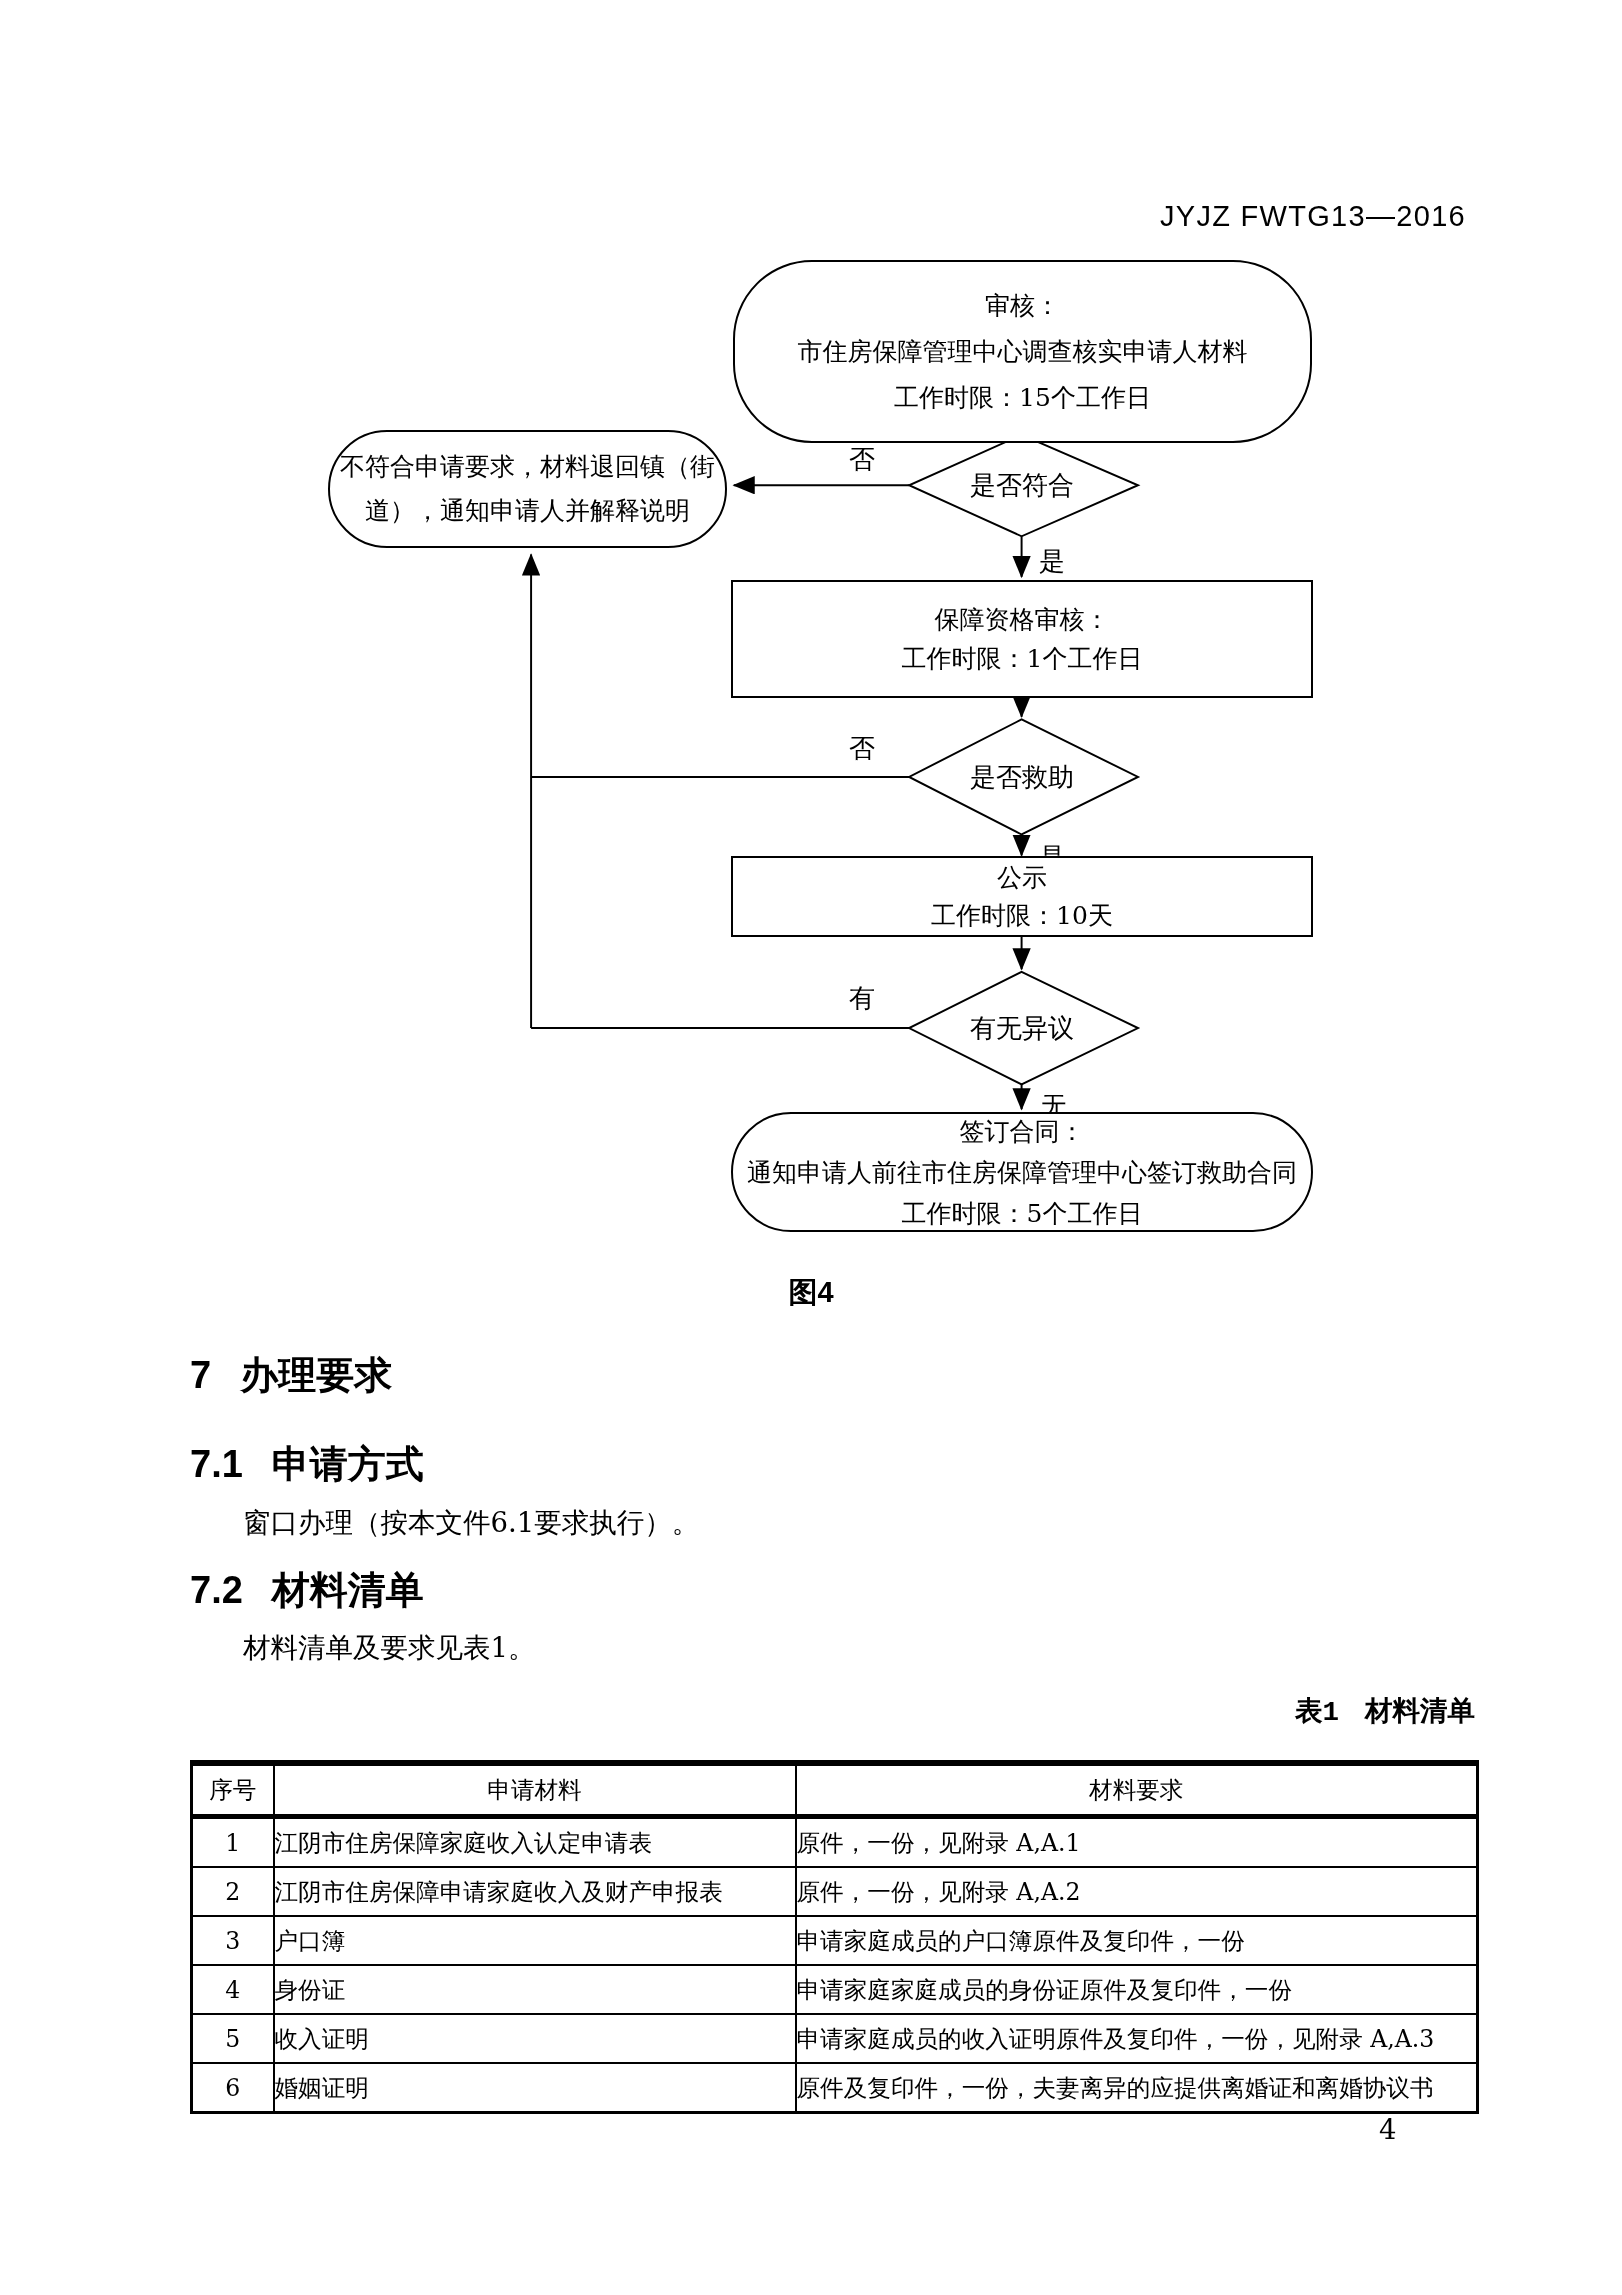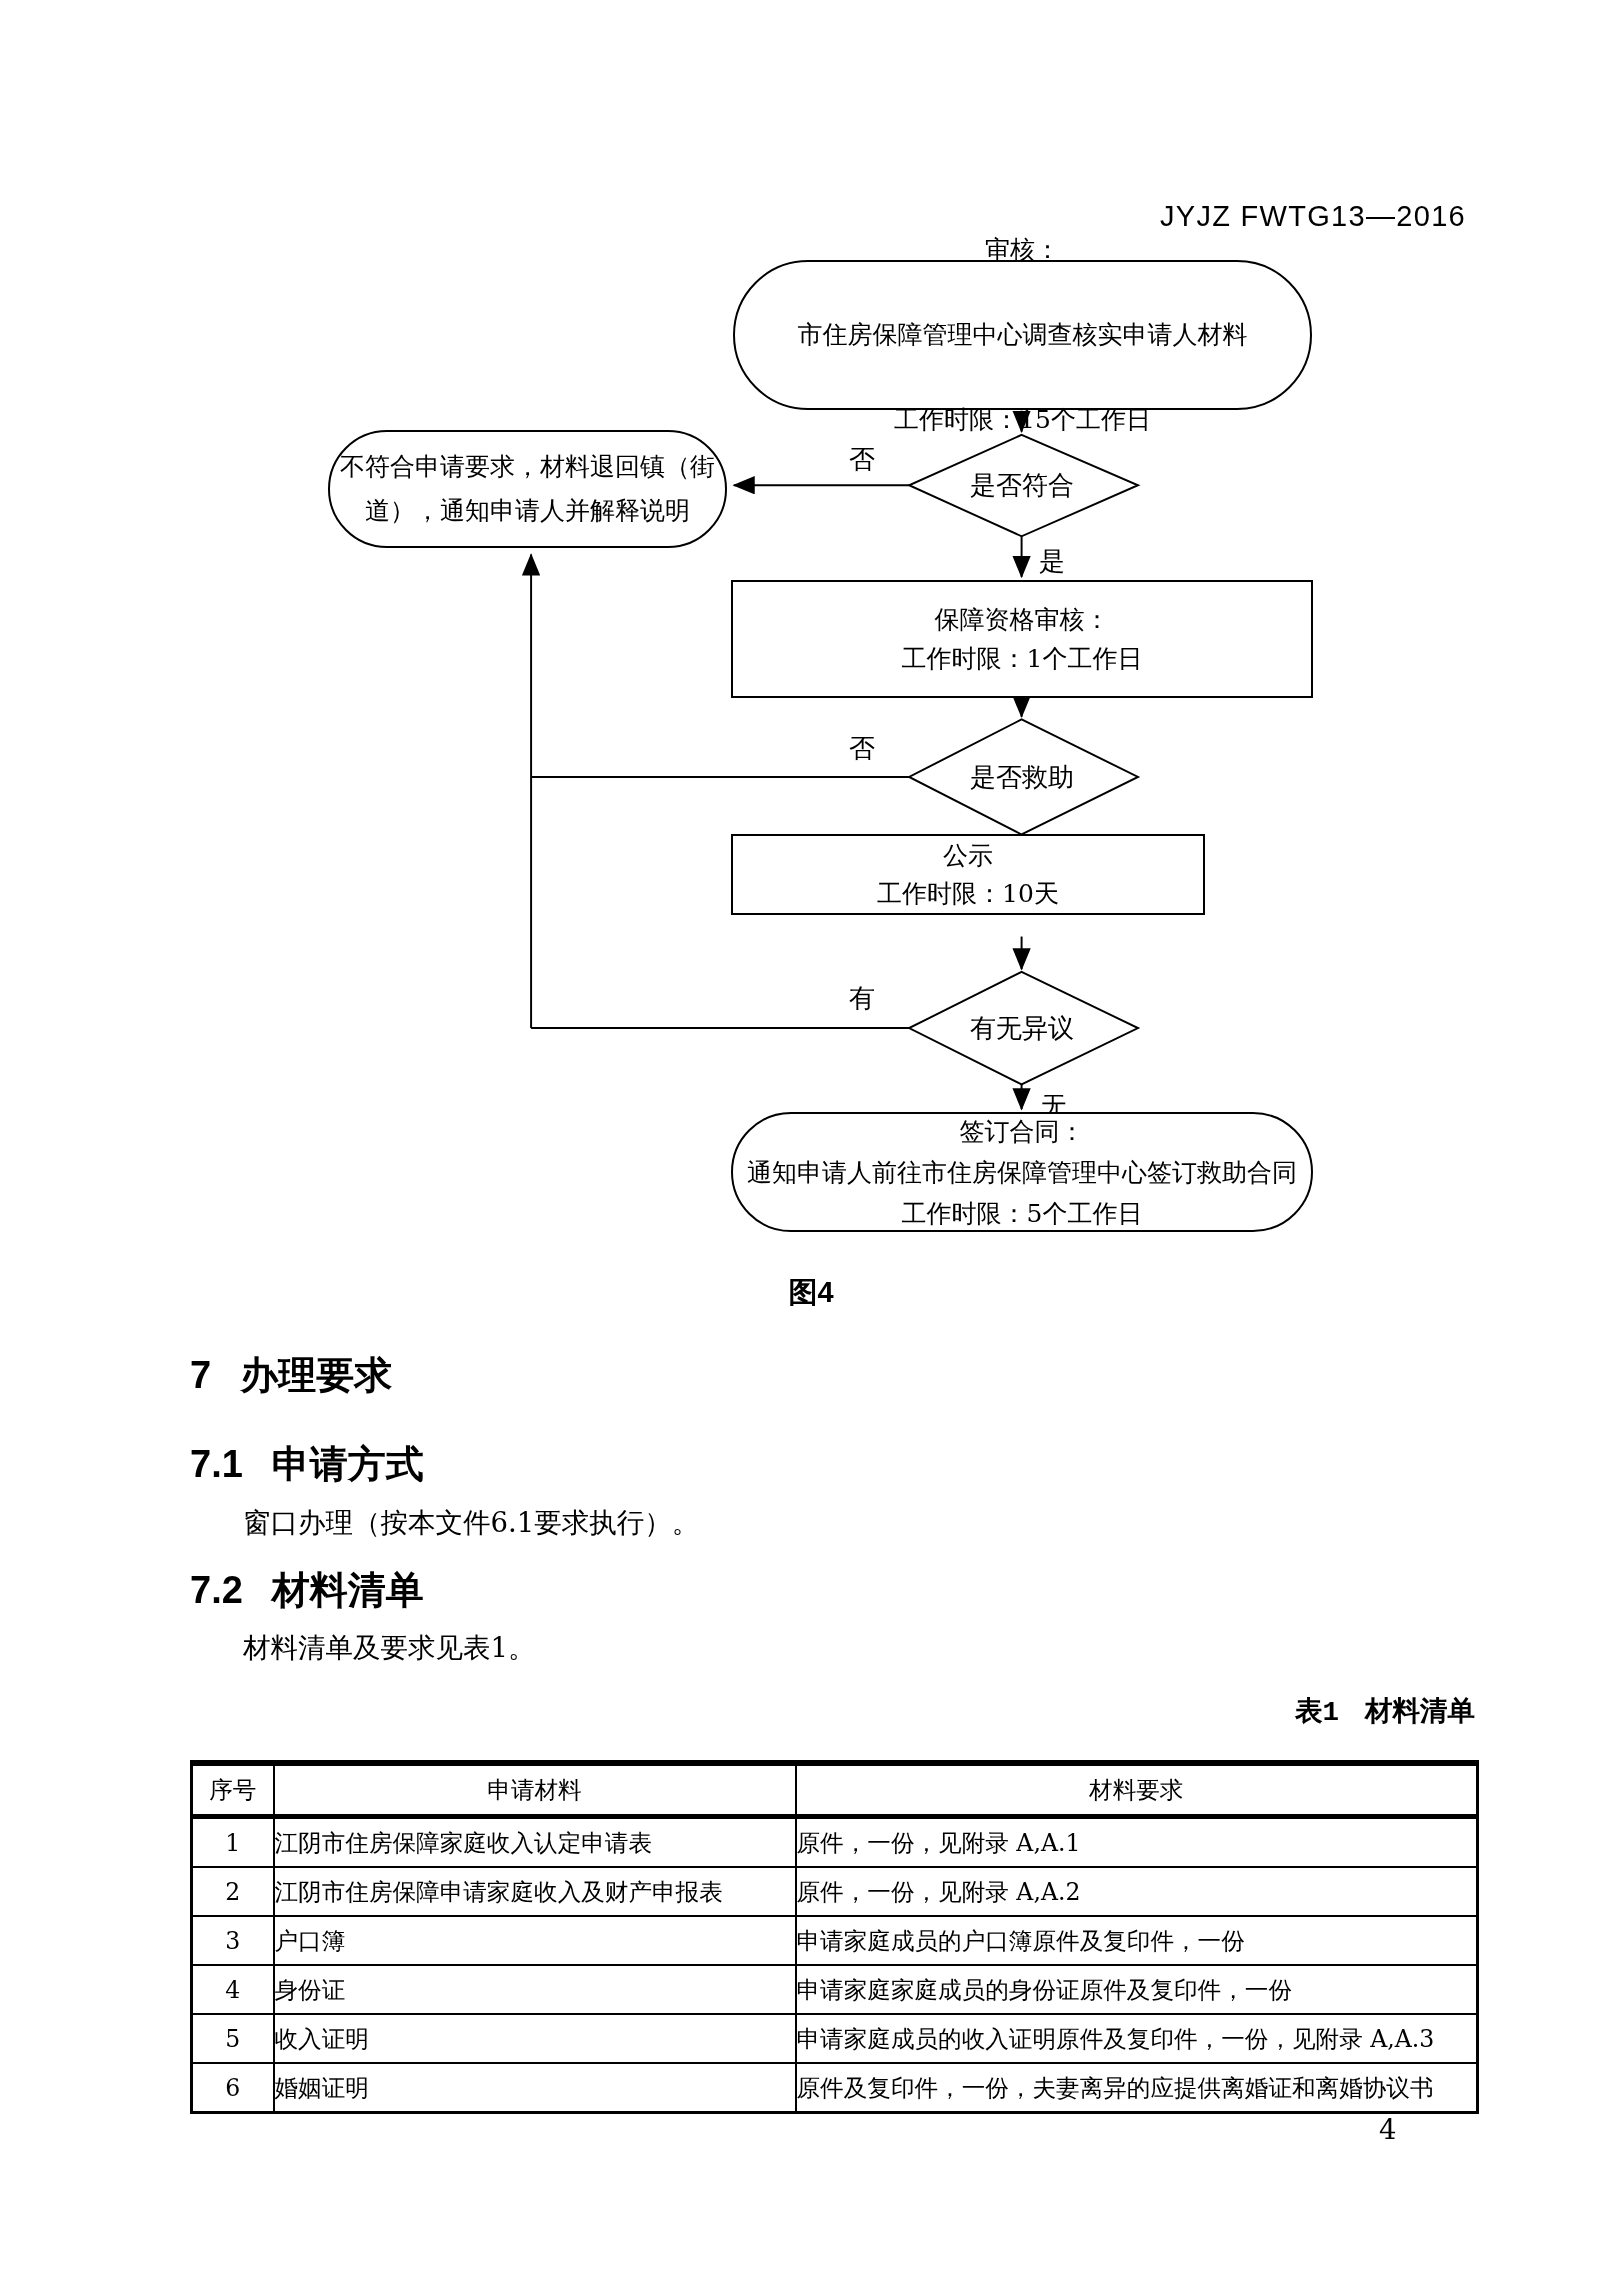--- a/index.html
+++ b/index.html
@@ -100,21 +100,21 @@
 
     <line x1="1562" y1="1658" x2="1562" y2="1696" stroke="#000" stroke-width="3" marker-end="url(#arrow)"></line>
 
     <line x1="812" y1="1572" x2="812" y2="848" stroke="#000" stroke-width="3" marker-end="url(#arrow)"></line>
 
     <polygon points="1562,665 1740,742 1562,820 1390,742" fill="#fff" stroke="#000" stroke-width="3"></polygon>
     <polygon points="1562,1100 1740,1188 1562,1276 1390,1188" fill="#fff" stroke="#000" stroke-width="3"></polygon>
     <polygon points="1562,1486 1740,1572 1562,1658 1390,1572" fill="#fff" stroke="#000" stroke-width="3"></polygon>
   </svg>
 
-  <div class="flow-node oval-lg" style="left:733px; top:260px; width:579px; height:150px; line-height:46px;gap:39px;">
+  <div class="flow-node oval-lg" style="left:733px; top:260px; width:579px; height:183px; line-height:46px;">
     <div class="flow-line">审核：</div>
     <div class="flow-line">市住房保障管理中心调查核实申请人材料</div>
     <div class="flow-line">工作时限：15个工作日</div>
   </div>
 
   <div class="flow-node oval-sm" style="left:328px; top:430px; width:399px; height:118px; line-height:44px; padding:0 5.2px;">
     <div class="flow-line">不符合申请要求，材料退回镇（街</div>
     <div class="flow-line">道），通知申请人并解释说明</div>
   </div>
 
@@ -124,21 +124,21 @@
 
   <div class="flow-node" style="left:731px; top:580px; width:582px; height:118px; line-height:39px;">
     <div class="flow-line">保障资格审核：</div>
     <div class="flow-line">工作时限：1个工作日</div>
   </div>
 
   <div class="diamond-label" style="left:924px; top:758px; width:196px; height:39px;">是否救助</div>
   <div class="branch-label" style="left:849px; top:731px;">否</div>
   <div class="branch-label" style="left:1039px; top:840px;">是</div>
 
-  <div class="flow-node" style="left:731px; top:834px; width:474px; height:81px; line-height:38px;">
+  <div class="flow-node" style="left:731px; top:856px; width:582px; height:81px; line-height:38px;">
     <div class="flow-line">公示</div>
     <div class="flow-line">工作时限：10天</div>
   </div>
 
   <div class="diamond-label" style="left:924px; top:1009px; width:196px; height:39px;">有无异议</div>
   <div class="branch-label" style="left:849px; top:981px;">有</div>
   <div class="branch-label" style="left:1041px; top:1089px;">无</div>
 
   <div class="flow-node oval-sm" style="left:731px; top:1112px; width:582px; height:120px; line-height:41px;">
     <div class="flow-line">签订合同：</div>

